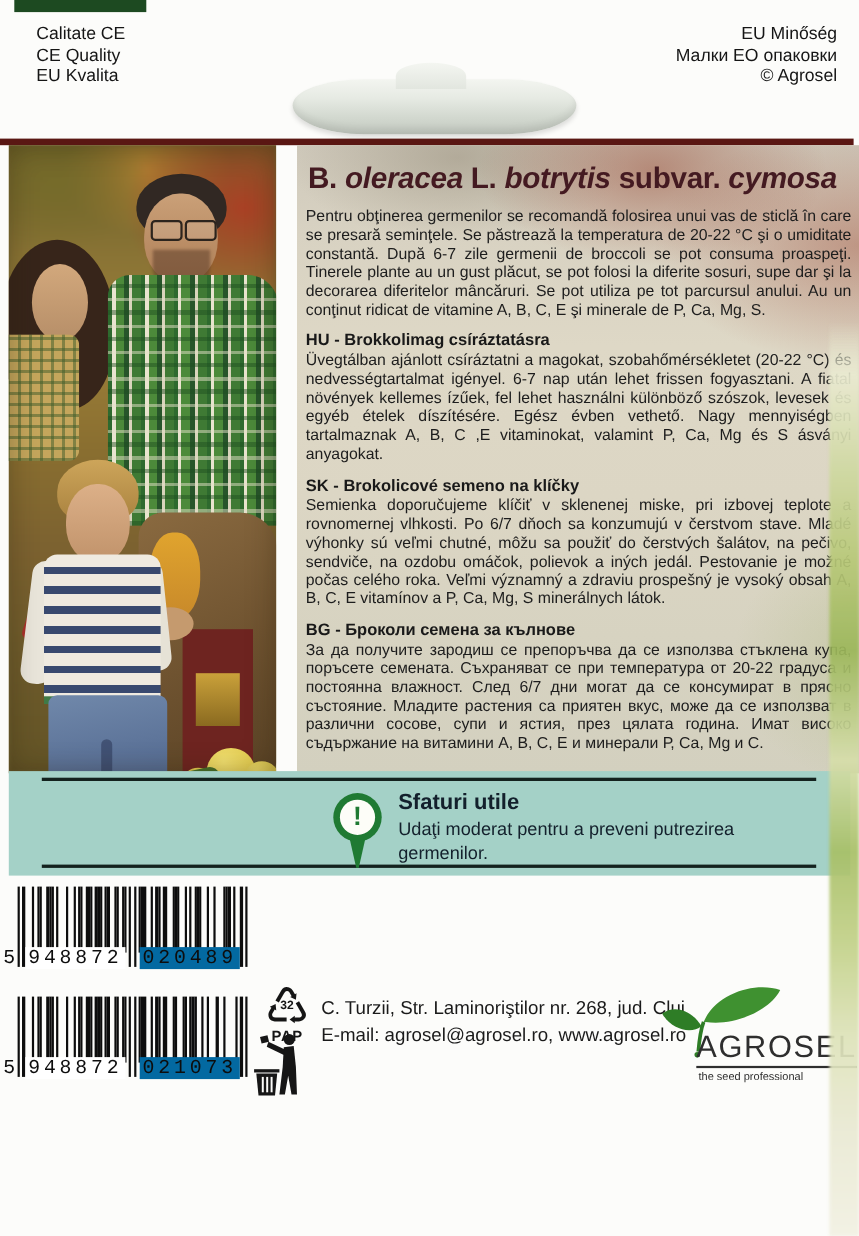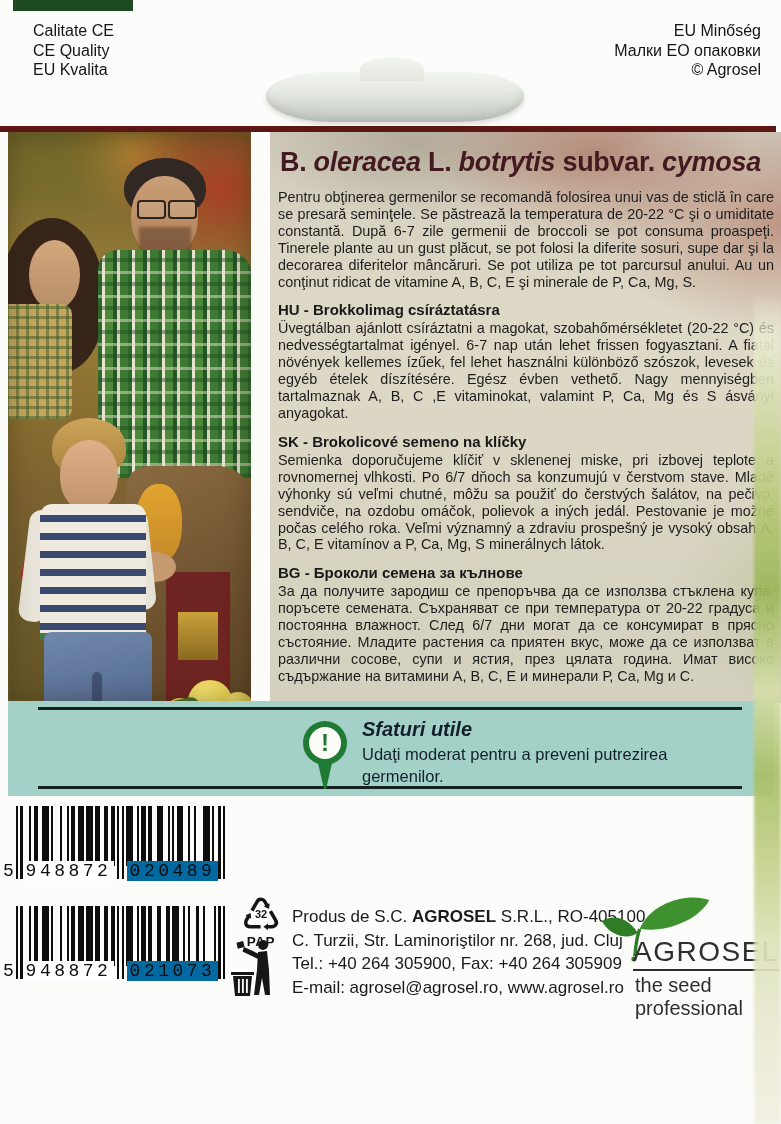--- a/index.html
+++ b/index.html
@@ -81,21 +81,21 @@
   
   .tips{left:8px;top:701px;width:765px;height:95px;background:#a4d1c7;}
   .bl{left:38px;width:704px;height:3px;background:#13221e;}
   .bl-top{top:707px;} .bl-bottom{top:786px;}
   .pin{left:303px;top:721px;width:44px;height:68px;}
   .pin-circle{position:absolute;left:0;top:0;width:44px;height:44px;background:#1f7a33;border-radius:50%;}
   .pin-inner{position:absolute;left:6px;top:6px;width:32px;height:32px;background:#fdfdf8;border-radius:50%;
     display:flex;align-items:center;justify-content:center;font-size:24px;font-weight:bold;color:#1f7a33;}
   .pin-tail{position:absolute;left:15px;top:42px;width:14px;height:26px;background:#1f7a33;
     clip-path:polygon(0 0,100% 0,58% 100%,42% 100%);}
-  .tips-title{left:362px;top:718px;font-size:20px;font-weight:bold;color:#13202c;font-style:italic;}
+  .tips-title{left:362px;top:718px;font-size:20px;font-weight:bold;color:#13202c;}
   .tips-body{left:362px;top:744px;width:345px;font-size:16.5px;line-height:21.5px;color:#13202c;}
 
   
   .barcode{position:absolute;left:10px;width:222px;height:96px;}
   #bc0{top:804px;} #bc1{top:904px;}
   .bars{position:absolute;left:0;top:2px;width:222px;height:76px;}
   .bars i{position:absolute;top:0;width:2.2px;height:60px;background:#0d0d0d;}
   .bars i.g{height:73px;}
   .bc-num{position:absolute;top:57px;font-family:"Liberation Mono",monospace;font-size:18px;color:#0d0d0d;}
   .d0{left:-7px;}
@@ -108,21 +108,21 @@
   .pap-label{font-size:13.5px;font-weight:bold;letter-spacing:.5px;margin-top:-4px;}
   .tidyman{left:230px;top:938px;width:46px;height:60px;}
 
   .addr{left:292px;top:905px;font-size:17px;line-height:23.5px;color:#1a1a1a;}
   .addr b{font-weight:bold;}
 
   .logo{left:597px;top:896px;width:175px;height:105px;}
   .logo svg{position:absolute;left:4px;top:-2px;}
   .logo-name{position:absolute;left:36px;top:40px;font-size:28px;letter-spacing:1.5px;color:#2e2e2e;
     border-bottom:2.5px solid #2e2e2e;padding-bottom:1px;}
-  .logo-tag{position:absolute;left:38px;top:78px;font-size:20px;color:#2e2e2e;}
+  .logo-tag{position:absolute;left:38px;top:78px;font-size:10px;color:#2e2e2e;text-align:center;}
 
   .right-strip{left:754px;top:292px;width:27px;height:832px;opacity:.92;filter:blur(1.5px);background:
     linear-gradient(180deg, rgba(244,242,224,0) 0%, #e9ead0 6%, #cfd9a2 16%, #b8c878 26%, #9cb75a 36%,
       #d6deaa 48%, #a8bf66 58%, #c2d188 68%, #dde2b8 78%, #e9e9d2 88%, #f1f0e2 100%);}
 </style>
 </head>
 <body>
 
 <div class="page">
 
@@ -337,23 +337,21 @@
       <rect x="1" y="34" width="23" height="3"></rect>
     </g>
     <g fill="#fcfcfa">
       <rect x="8" y="41" width="1.8" height="14"></rect>
       <rect x="12" y="41" width="1.8" height="14"></rect>
       <rect x="16" y="41" width="1.8" height="14"></rect>
     </g>
   </svg>
 
   <div class="abs addr" id="addr">
-      <div><span>Produs de S.C. </span><b>AGROSEL</b><span> S.R.L., RO-405100,</span></div>
       <div><span>C. Turzii, Str. Laminoriştilor nr. 268, jud. Cluj</span></div>
-      <div><span>Tel.: +40 264 305900, Fax: +40 264 305909</span></div>
       <div><span>E-mail: agrosel@agrosel.ro, www.agrosel.ro</span></div>
     </div>
 
   <div class="abs logo">
     <svg viewBox="0 0 120 72" width="116" height="70">
       <path d="M40 36 C52 8 90 -2 112 6 C102 26 68 40 42 36 Z" fill="#3f9130"></path>
       <path d="M38 40 C28 24 12 20 1 28 C9 43 28 48 38 40 Z" fill="#2e7d26"></path>
       <path d="M35 64 C36 52 37 44 40 36" stroke="#2e7d26" stroke-width="3.5" fill="none"></path>
       <circle cx="34" cy="67" r="2.6" fill="#2e7d26"></circle>
     </svg>

